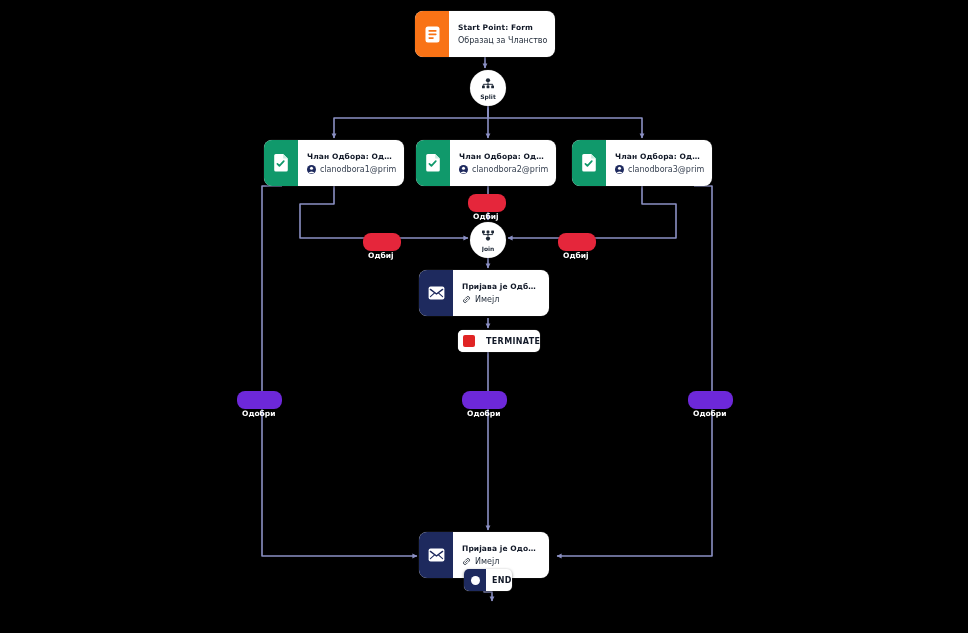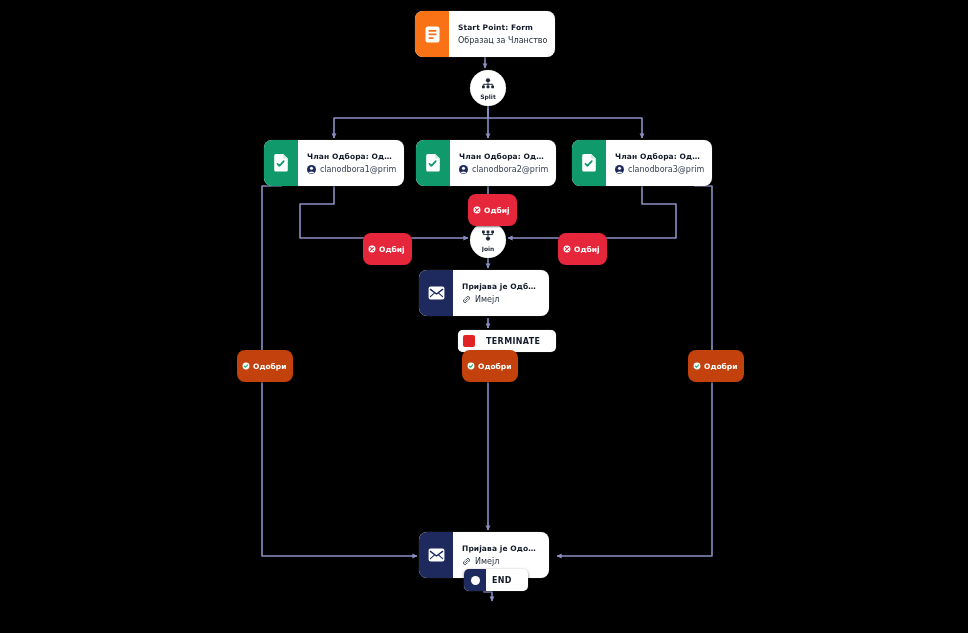--- a/index.html
+++ b/index.html
@@ -121,21 +121,21 @@
 
   
   .pill-node {
     position: absolute;
     height: 22px;
     border-radius: 5px;
     background: #ffffff;
     box-shadow: 0 1px 3px rgba(0,0,0,0.5), 0 0 0 0.5px rgba(255,255,255,0.15);
     display: flex;
     align-items: center;
-    padding-right: 16px;
+    padding-right: 0;
     overflow: hidden;
   }
   .pill-node .pill-icon {
     width: 22px;
     height: 22px;
     min-width: 22px;
     display: flex;
     align-items: center;
     justify-content: center;
     margin-right: 6px;
@@ -155,34 +155,35 @@
   .sq-red {
     width: 12px; height: 12px; border-radius: 2px; background: #e02424;
   }
   .circ-white {
     width: 9px; height: 9px; border-radius: 50%; background: #ffffff;
   }
 
   
   .badge {
     position: absolute;
-    height: 32px;
+    height: 18px;
     border-radius: 8px;
     display: flex;
     align-items: center;
-    gap: 3px;
+    gap: 18px;
     padding: 0 7px 0 5px;
     font-size: 7.5px;
     font-weight: 600;
     color: #ffffff;
     white-space: nowrap;
     box-shadow: 0 1px 2px rgba(0,0,0,0.5);
+    flex-direction: column;
   }
   .badge.reject { background: #e5263b; }
-  .badge.approve { background: #c2410c; }
+  .badge.approve { background: #6d28d9; margin-top: 41px; }
   .badge svg { display: block; }
 
   #badge-reject-top    { left: 468px; top: 194px; }
   #badge-reject-left   { left: 363px; top: 233px; }
   #badge-reject-right  { left: 558px; top: 233px; }
   #badge-approve-left  { left: 237px; top: 350px; }
   #badge-approve-mid   { left: 462px; top: 350px; }
   #badge-approve-right { left: 688px; top: 350px; }
 </style>
 </head>

